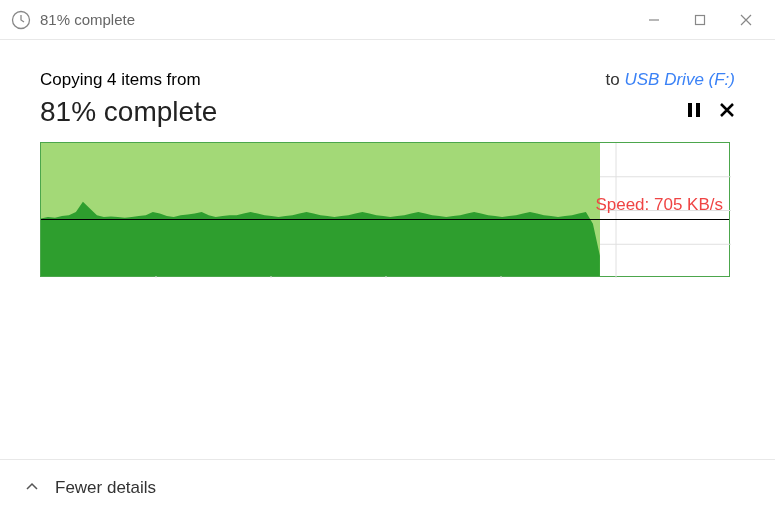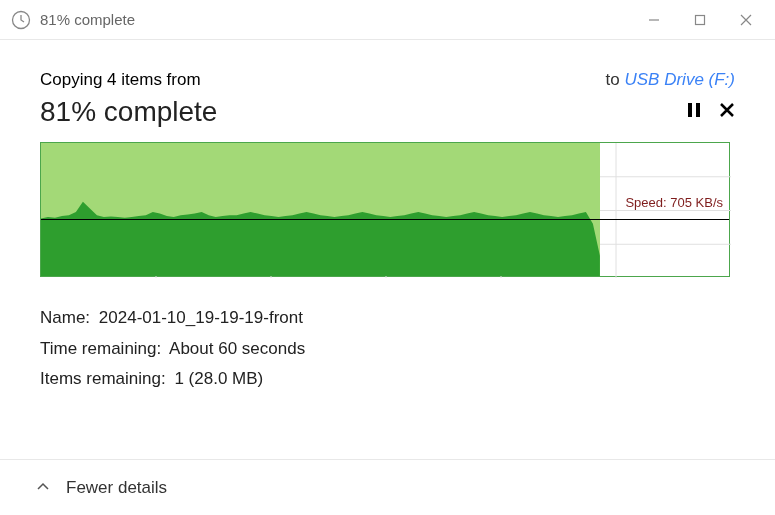--- a/index.html
+++ b/index.html
@@ -20,26 +20,26 @@
     .percent { font-size: 28px; color: #222; }
     .ctrl-buttons { display: flex; gap: 18px; align-items: center; }
     .pause-btn, .cancel-btn { font-size: 18px; font-weight: bold; cursor: pointer; }
     
     .chart { position: relative; width: 690px; height: 135px; border: 1px solid #4ca64c; }
     .chart-grid { position: absolute; inset: 0; }
     .chart-grid line { stroke: #e0e0e0; stroke-width: 1; }
     .chart-fill-top { position: absolute; left: 0; top: 0; height: 100%; background: #a3d977; }
     .chart-midline { position: absolute; left: 0; right: 0; height: 1px; background: #000; }
     .chart-wave { position: absolute; left: 0; bottom: 0; }
-    .chart-speed-label { position: absolute; right: 6px; font-size: 13px; color: #7f1d1d; background: transparent; }
+    .chart-speed-label { position: absolute; right: 6px; font-size: 17px; color: #ef4444; background: transparent; }
     
     .details { margin-top: 26px; font-size: 17px; line-height: 1.8; color: #222; }
     .details .row span:first-child { margin-right: 4px; }
     
-    .footer { position: absolute; bottom: 0; left: 0; right: 0; height: 56px; border-top: 1px solid #e8e8e8; display: flex; align-items: center; padding-left: 36px; }
+    .footer { position: absolute; bottom: 0; left: 0; right: 0; height: 56px; border-top: 1px solid #e8e8e8; display: flex; align-items: center; padding-left: 25px; }
     .fewer { display: flex; align-items: center; gap: 16px; font-size: 17px; color: #333; cursor: pointer; }
     .chev { font-size: 12px; color: #555; }
   </style>
 </head>
 <body>
 
 <div class="titlebar">
   <span class="titlebar-icon">
     <svg width="20" height="20" viewBox="0 0 20 20">
         <circle cx="10" cy="10" r="8.5" fill="none" stroke="#888" stroke-width="1.3"></circle>
@@ -101,34 +101,20 @@
       <line x1="0" y1="101.25" x2="690" y2="101.25"></line>
     </svg>
     <div class="chart-fill-top" id="chart-fill" style="width: 558.9px;"></div>
     <svg class="chart-wave" id="chart-wave" width="558.9000000000001" height="135">
         <path d="M0,135 L0.0,77.6 L7.0,75.9 L14.0,76.8 L21.0,75.1 L27.9,74.3 L34.9,70.9 L41.9,60.8 L48.9,67.5 L55.9,74.3 L62.9,75.9 L69.9,75.5 L76.8,75.9 L83.8,76.8 L90.8,75.9 L97.8,75.1 L104.8,74.3 L111.8,70.9 L118.8,72.6 L125.8,75.1 L132.7,75.9 L139.7,74.3 L146.7,73.4 L153.7,72.6 L160.7,70.9 L167.7,74.3 L174.7,75.9 L181.6,75.1 L188.6,74.3 L195.6,74.3 L202.6,72.6 L209.6,70.9 L216.6,72.6 L223.6,74.3 L230.5,75.1 L237.5,75.9 L244.5,75.1 L251.5,74.3 L258.5,72.6 L265.5,70.9 L272.5,72.6 L279.5,74.3 L286.4,75.1 L293.4,75.9 L300.4,75.1 L307.4,74.3 L314.4,72.6 L321.4,70.9 L328.4,72.6 L335.3,74.3 L342.3,75.1 L349.3,75.9 L356.3,75.1 L363.3,74.3 L370.3,72.6 L377.3,70.9 L384.2,72.6 L391.2,74.3 L398.2,75.1 L405.2,75.9 L412.2,75.1 L419.2,74.3 L426.2,72.6 L433.1,70.9 L440.1,72.6 L447.1,74.3 L454.1,75.1 L461.1,75.9 L468.1,75.1 L475.1,74.3 L482.1,72.6 L489.0,70.9 L496.0,72.6 L503.0,74.3 L510.0,75.1 L517.0,75.9 L524.0,75.1 L531.0,74.3 L537.9,72.6 L544.9,70.9 L551.9,82.7 L558.9,114.8 L558.9,135 Z" fill="#2e9e2e"></path>
       </svg>
     <div class="chart-midline" id="chart-midline" style="top: 75.5156px;"></div>
     <div class="chart-speed-label" id="chart-speed-label" style="top: 51.5156px;">Speed: 705 KB/s</div>
   </div>
 
-  <div class="details">
-    <div class="row">
-      <span>Name:</span>
-      <span>2024-01-10_19-19-19-front</span>
-    </div>
-    <div class="row">
-      <span>Time remaining:</span>
-      <span>About 60 seconds</span>
-    </div>
-    <div class="row">
-      <span>Items remaining:</span>
-      <span>1 (28.0 MB)</span>
-    </div>
-  </div>
 </div>
 
 <div class="footer">
   <div class="fewer">
     <span class="chev">
       <svg width="14" height="10">
           <path d="M2 7 L7 2 L12 7" stroke="#555" stroke-width="1.5" fill="none"></path>
         </svg>
     </span>
     <span>Fewer details</span>

